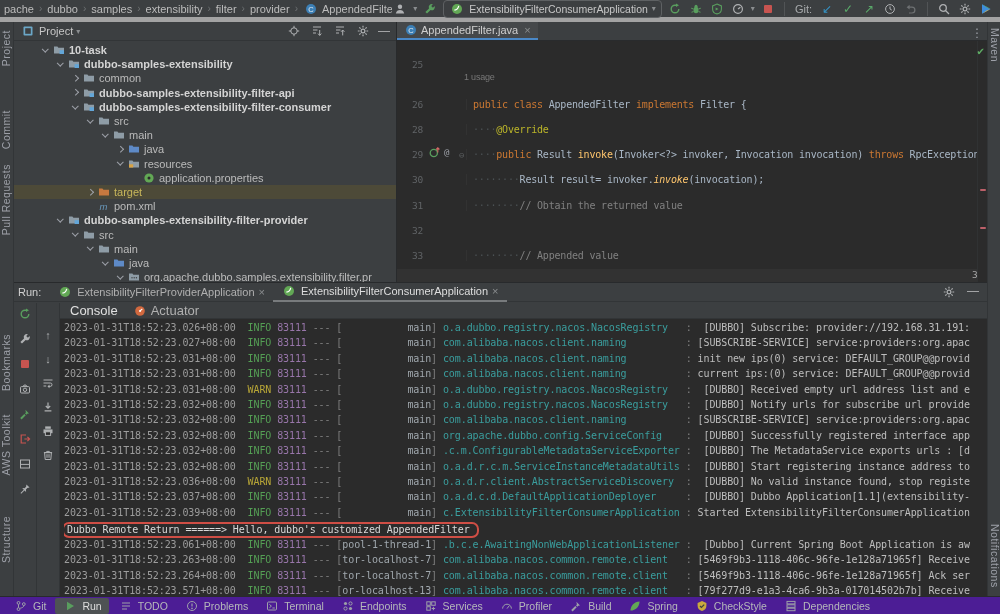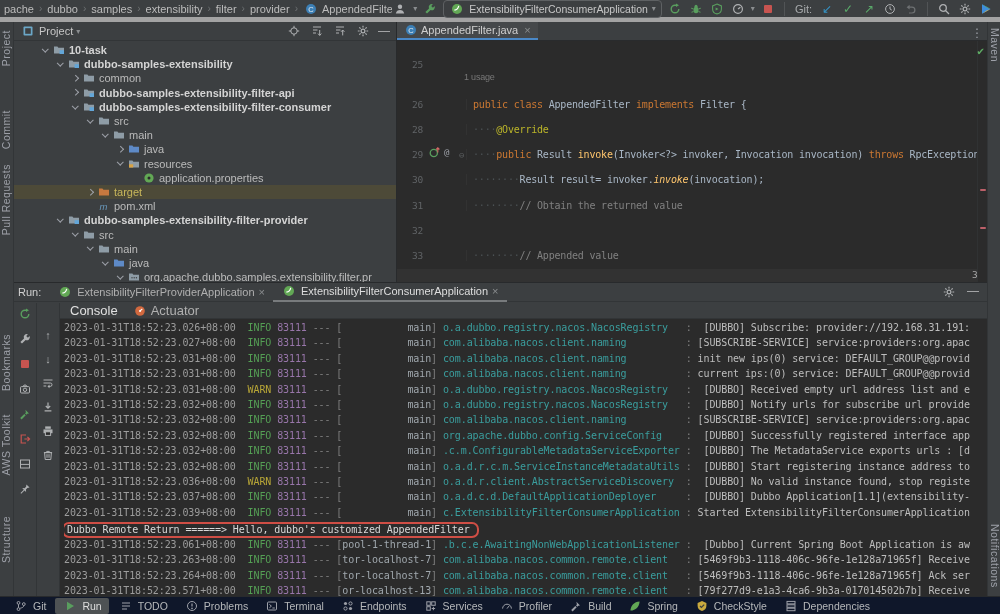--- a/index.html
+++ b/index.html
@@ -80,21 +80,21 @@
   #view-tabs{height:16px;background:#3c3f41;display:flex;align-items:center;gap:2px;padding-left:4px;border-bottom:1px solid #323537;}
   .vtab{display:flex;align-items:center;gap:3px;padding:0 6px;font-size:13px;color:#b0b0b0;height:16px;}
   .vtab.active{color:#e0e0e0;}
   #console{flex:1;font-family:"DejaVu Sans Mono",monospace;font-size:10px;letter-spacing:-0.1px;padding:3px 0 0 4px;overflow:hidden;}
   .log-row{height:15.4px;white-space:pre;overflow:hidden;}
   .lt{color:#9c9c9c;}.li{color:#549e54;}.lw{color:#b8a637;}.lp{color:#9876aa;}.ld{color:#7f7f7f;}
   .lth{color:#a0a8ae;}.llg{color:#3a9e9e;}.lmsg{color:#bebebe;}
   .ann-row{height:17px;position:relative;z-index:2;}
   .ann-box{display:inline-block;border:2px solid #cf4e45;border-radius:7px;padding:0 7px 1px 3px;color:#d8d8d8;margin-left:-2px;}
   
-  #statusbar{position:absolute;left:0;bottom:0;width:1000px;height:18px;background:#0f172a;border-top:1px solid #282a2c;display:flex;align-items:center;padding-left:6px;gap:2px;z-index:6;}
+  #statusbar{position:absolute;left:0;bottom:0;width:1000px;height:18px;background:#4c1d95;border-top:1px solid #282a2c;display:flex;align-items:center;padding-left:6px;gap:2px;z-index:6;}
   .sb-item{display:flex;align-items:center;gap:4px;color:#b6b8ba;font-size:10.5px;padding:1px 7px;border-radius:2px;height:16px;}
   .sb-item.active{background:#4e5254;color:#dedede;}
 </style>
 </head>
 <body>
 
 <div class="app">
 
   <header id="topbar">
     <div id="breadcrumbs">

